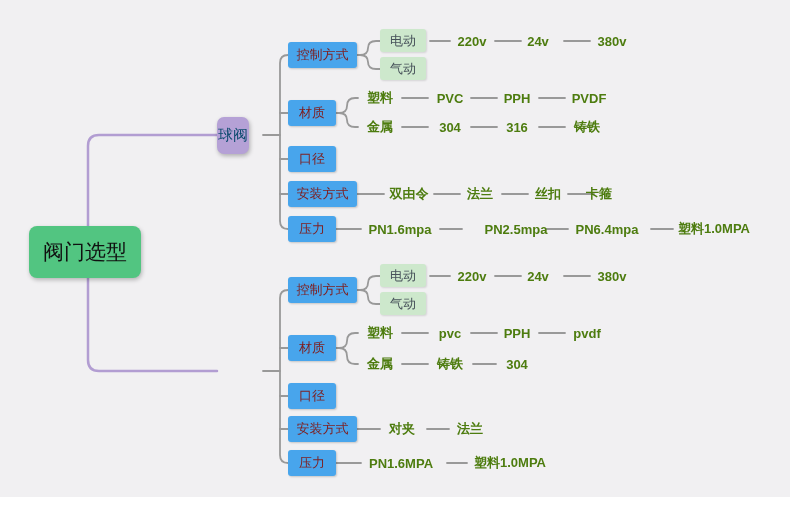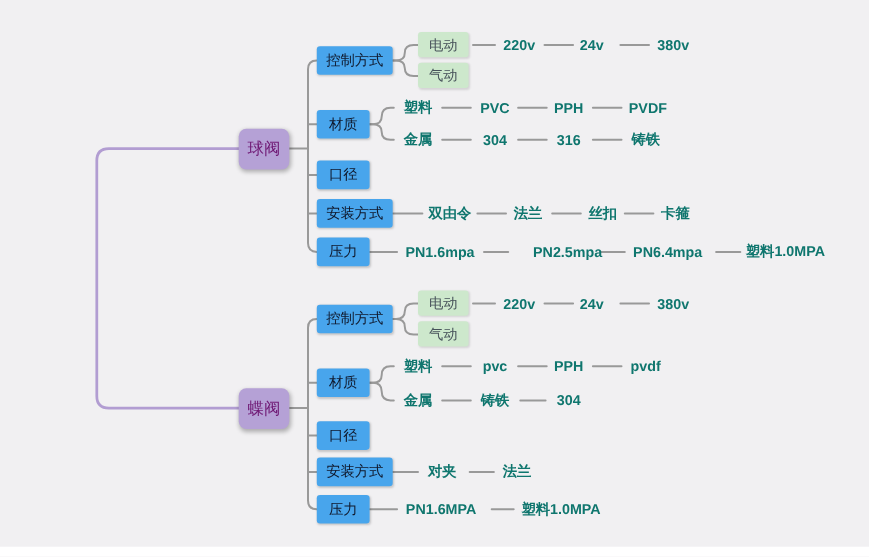--- a/index.html
+++ b/index.html
@@ -15,36 +15,36 @@
     position:absolute;z-index:2;
     display:flex;align-items:center;justify-content:center;
     box-sizing:border-box;font-weight:normal;white-space:nowrap;
   }
   .root-node{
     left:29px;top:226px;width:112px;height:52px;
     border-radius:8px;font-size:21px;color:#101010;
     box-shadow:1px 2px 4px rgba(0,0,0,.25);
   }
   .branch-node{
-    width:46px;height:37px;left:217px;
-    border-radius:7px;font-size:15px;color:#701a75;
+    width:32px;height:37px;left:217px;
+    border-radius:7px;font-size:15px;color:#0c4a6e;
     box-shadow:1px 2px 4px rgba(0,0,0,.28);
   }
   .cat-node{
-    height:26px;border-radius:3px;font-size:13px;color:#0f172a;
+    height:26px;border-radius:3px;font-size:13px;color:#7f1d1d;
     box-shadow:1px 1px 2px rgba(0,0,0,.18);
   }
   .leafbox-node{
     width:46px;height:23px;border-radius:3px;
     font-size:13px;color:#47525a;
     box-shadow:1px 1px 2px rgba(0,0,0,.12);
   }
   .leaf-text{
     position:absolute;z-index:2;transform:translate(-50%,-50%);
-    font-size:13px;font-weight:bold;color:#0f766e;white-space:nowrap;
+    font-size:13px;font-weight:bold;color:#4d7c0f;white-space:nowrap;
   }
   .bottom-strip{
     position:absolute;left:0;bottom:0;width:790px;height:9px;
     background:#ffffff;z-index:3;
   }
 </style>
 </head>
 <body>
 
 <div id="canvas">
@@ -115,20 +115,21 @@
         <path d="M 473 364 H 496"></path>
 
       <path d="M 357 429 H 380"></path>
         <path d="M 427 429 H 449"></path>
 
       <path d="M 336 463 H 361"></path>
         <path d="M 447 463 H 467"></path>
     </g>
   </svg>
 
+  <div class="node root-node" style="background:#52c581;">阀门选型</div>
 
   <div class="node branch-node" style="top:117px;background:#b5a1d6;">球阀</div>
 
   <div class="node cat-node" style="left:288px;top:42px;width:69px;background:#48a5ec;">控制方式</div>
   <div class="node leafbox-node" style="left:380px;top:29px;background:#cde8cc;">电动</div>
   <div class="node leafbox-node" style="left:380px;top:57px;background:#cde8cc;">气动</div>
   <span class="leaf-text" style="left:472px;top:41px;">220v</span>
   <span class="leaf-text" style="left:538px;top:41px;">24v</span>
   <span class="leaf-text" style="left:612px;top:41px;">380v</span>
 
@@ -141,29 +142,28 @@
   <span class="leaf-text" style="left:450px;top:127px;">304</span>
   <span class="leaf-text" style="left:517px;top:127px;text-align:right;">316</span>
   <span class="leaf-text" style="left:587px;top:127px;">铸铁</span>
 
   <div class="node cat-node" style="left:288px;top:146px;width:48px;background:#48a5ec;">口径</div>
 
   <div class="node cat-node" style="left:288px;top:181px;width:69px;background:#48a5ec;">安装方式</div>
   <span class="leaf-text" style="left:409px;top:194px;">双由令</span>
   <span class="leaf-text" style="left:480px;top:194px;">法兰</span>
   <span class="leaf-text" style="left:548px;top:194px;">丝扣</span>
-  <span class="leaf-text" style="left:614px;top:194px;">卡箍</span>
+  <span class="leaf-text" style="left:599px;top:194px;">卡箍</span>
 
   <div class="node cat-node" style="left:288px;top:216px;width:48px;background:#48a5ec;">压力</div>
   <span class="leaf-text" style="left:400px;top:229px;">PN1.6mpa</span>
   <span class="leaf-text" style="left:516px;top:229px;">PN2.5mpa</span>
   <span class="leaf-text" style="left:607px;top:229px;text-align:center;">PN6.4mpa</span>
   <span class="leaf-text" style="left:714px;top:229px;">塑料1.0MPA</span>
 
-  <div class="node branch-node" style="top:353px;background:#b5a1d6;">蝶阀</div>
 
   <div class="node cat-node" style="left:288px;top:277px;width:69px;background:#48a5ec;">控制方式</div>
   <div class="node leafbox-node" style="left:380px;top:264px;background:#cde8cc;">电动</div>
   <div class="node leafbox-node" style="left:380px;top:292px;background:#cde8cc;">气动</div>
   <span class="leaf-text" style="left:472px;top:276px;">220v</span>
   <span class="leaf-text" style="left:538px;top:276px;">24v</span>
   <span class="leaf-text" style="left:612px;top:276px;">380v</span>
 
   <div class="node cat-node" style="left:288px;top:335px;width:48px;background:#48a5ec;">材质</div>
   <span class="leaf-text" style="left:380px;top:333px;">塑料</span>

